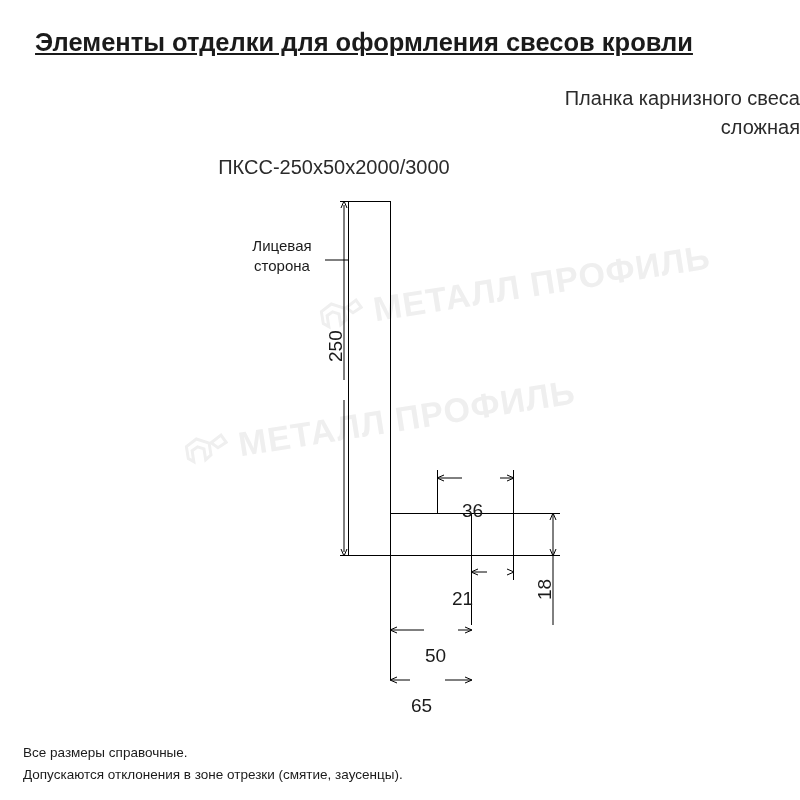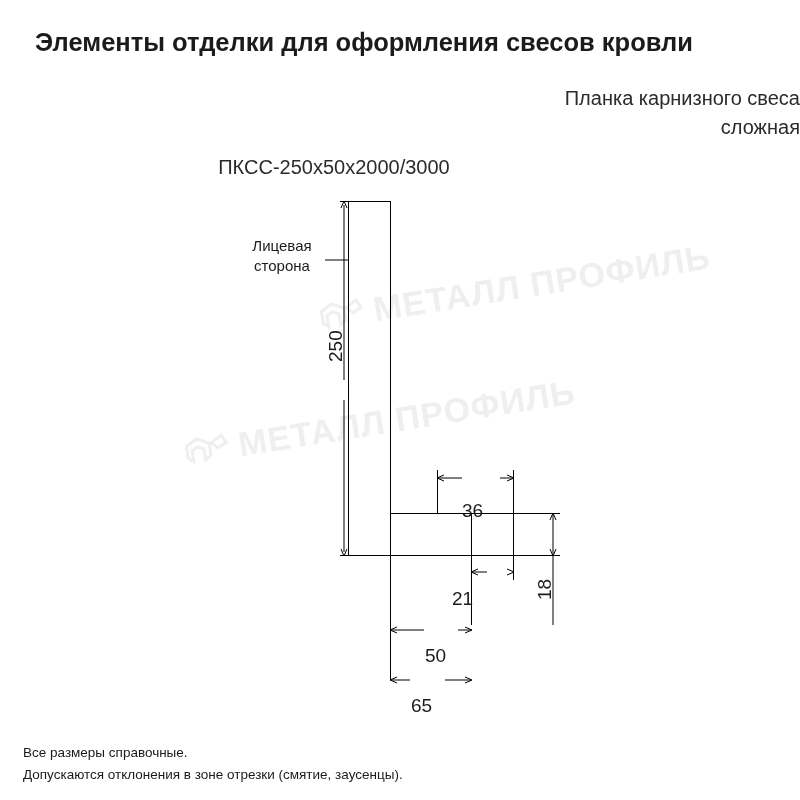--- a/index.html
+++ b/index.html
@@ -24,20 +24,21 @@
     position: absolute;
     top: 28px;
     left: 0;
     width: 728px;
     text-align: center;
     font-size: 25.5px;
     font-weight: bold;
     letter-spacing: 0px;
     color: #1b1b1b;
     white-space: nowrap;
+    text-decoration: underline;
   }
   .sub-title {
     position: absolute;
     top: 84px;
     left: 0;
     width: 800px;
     text-align: right;
     font-size: 20px;
     color: #2b2b2b;
     line-height: 29px;

